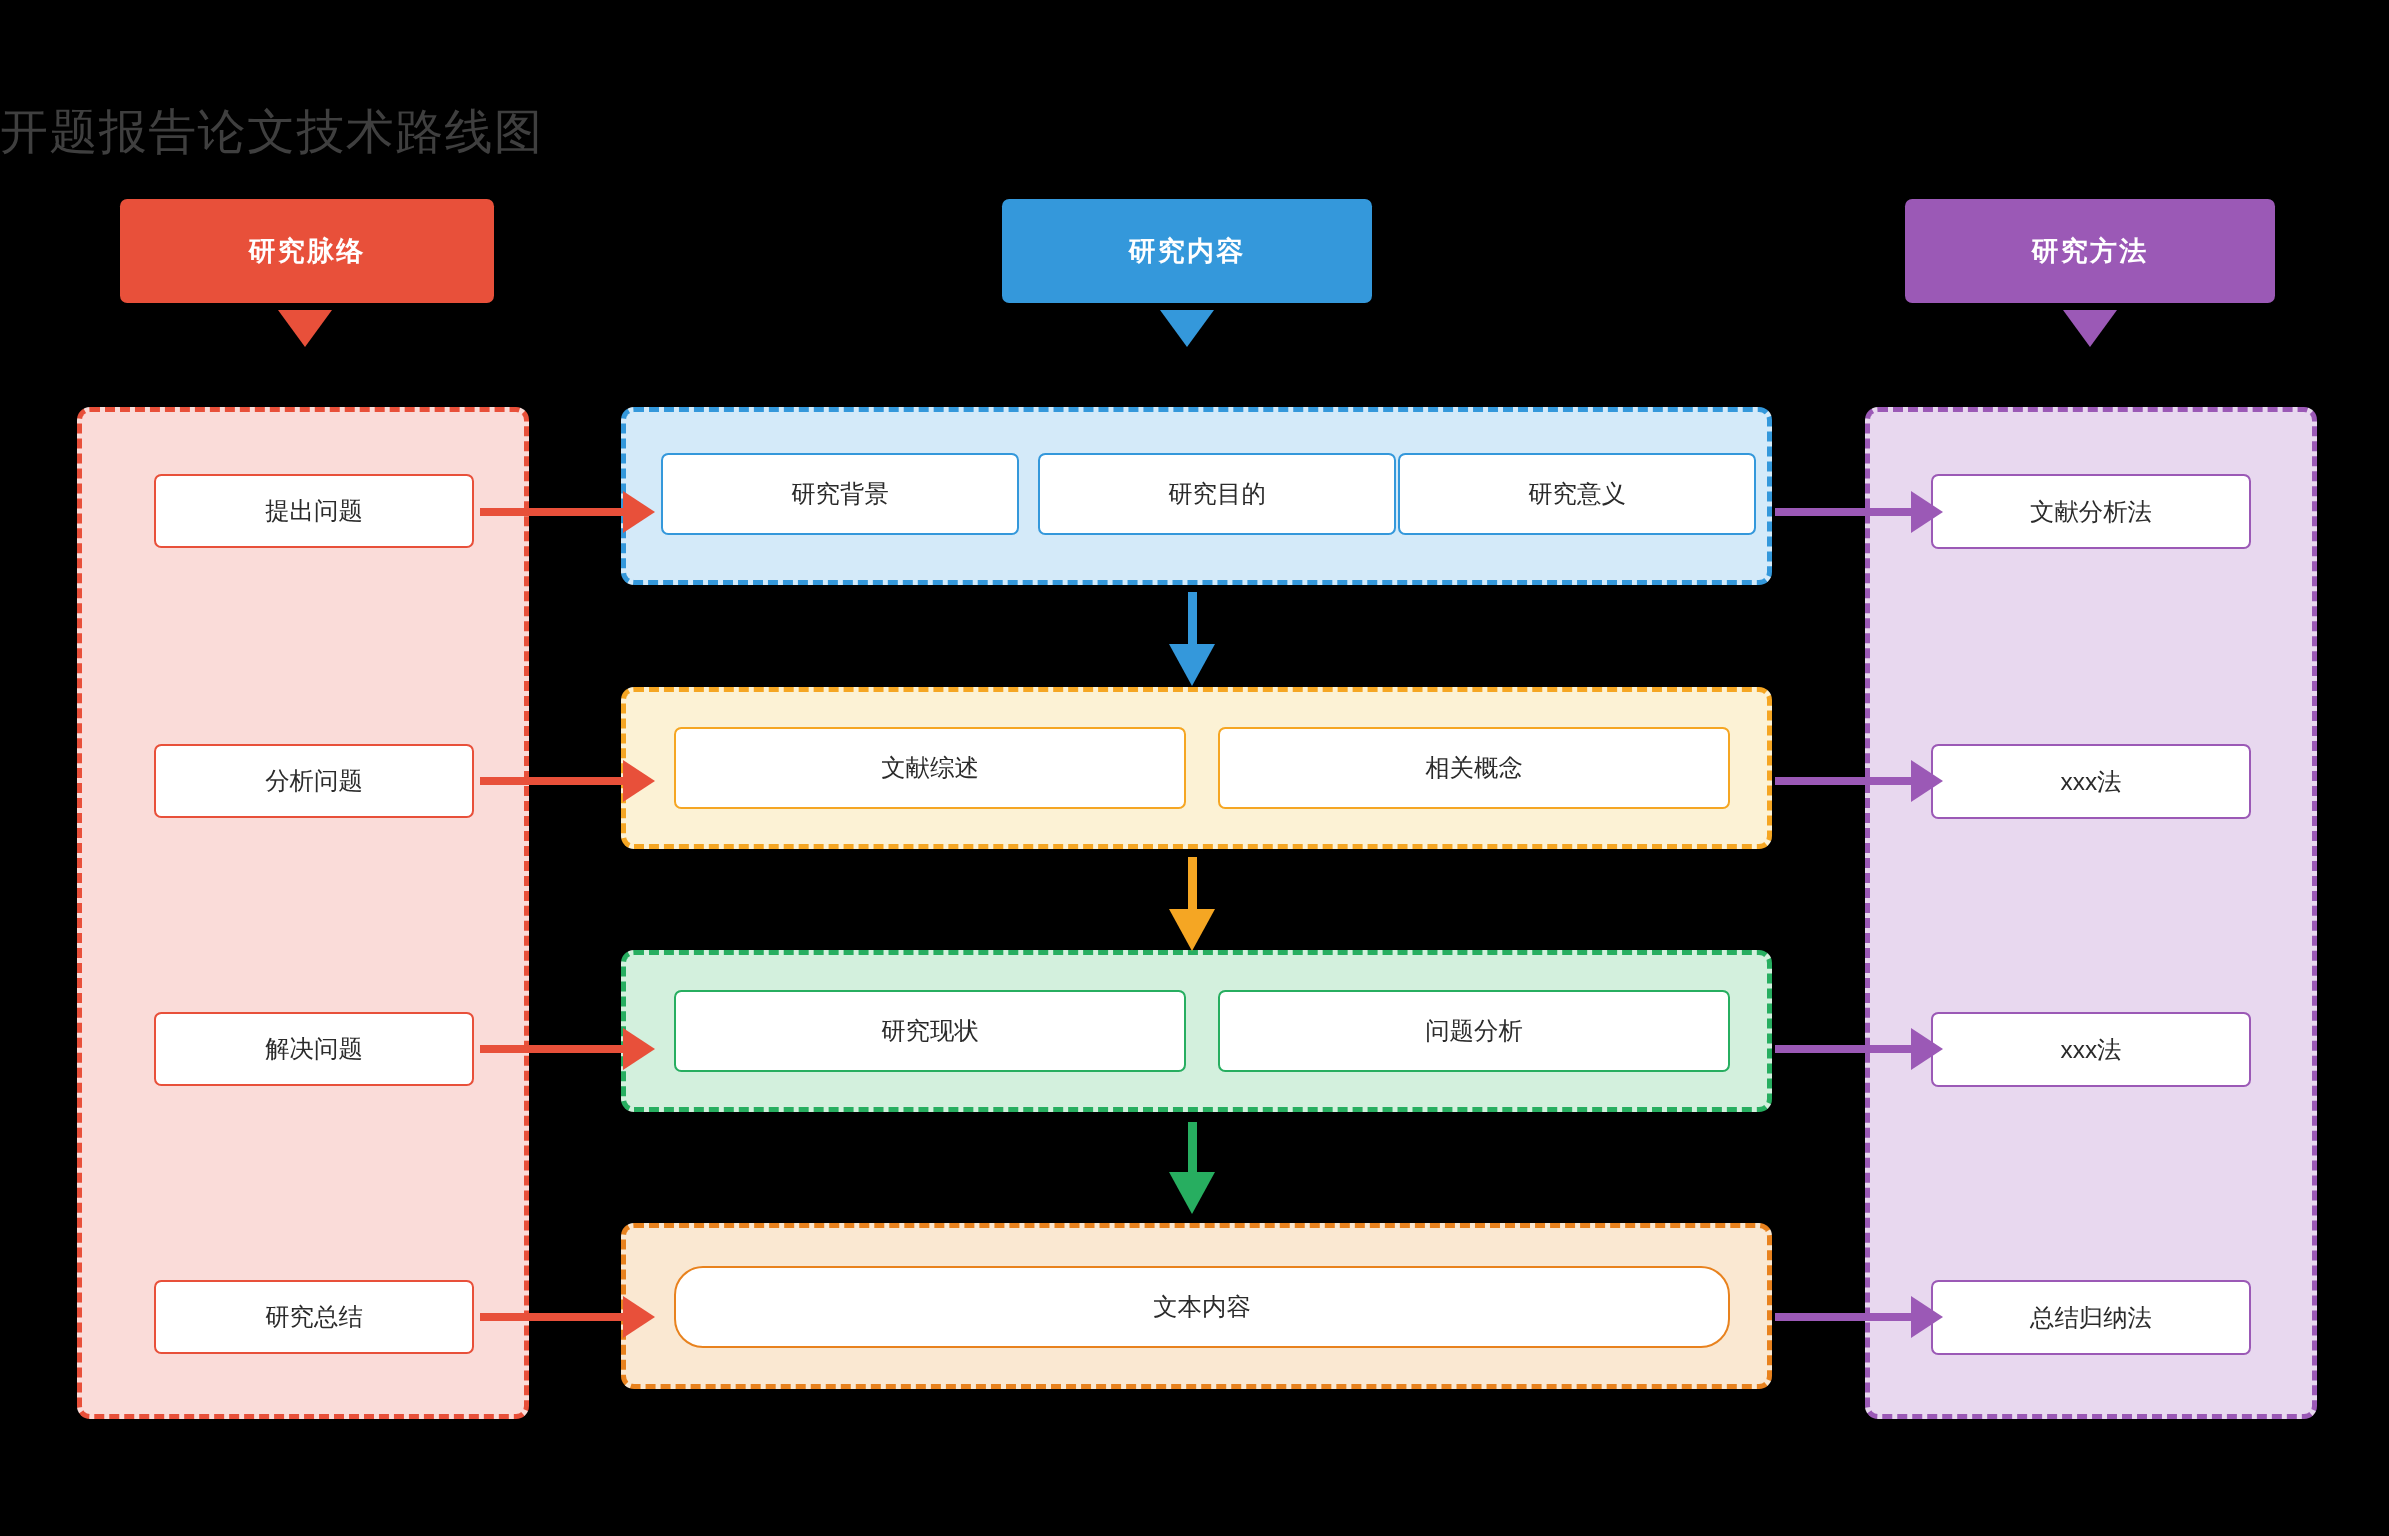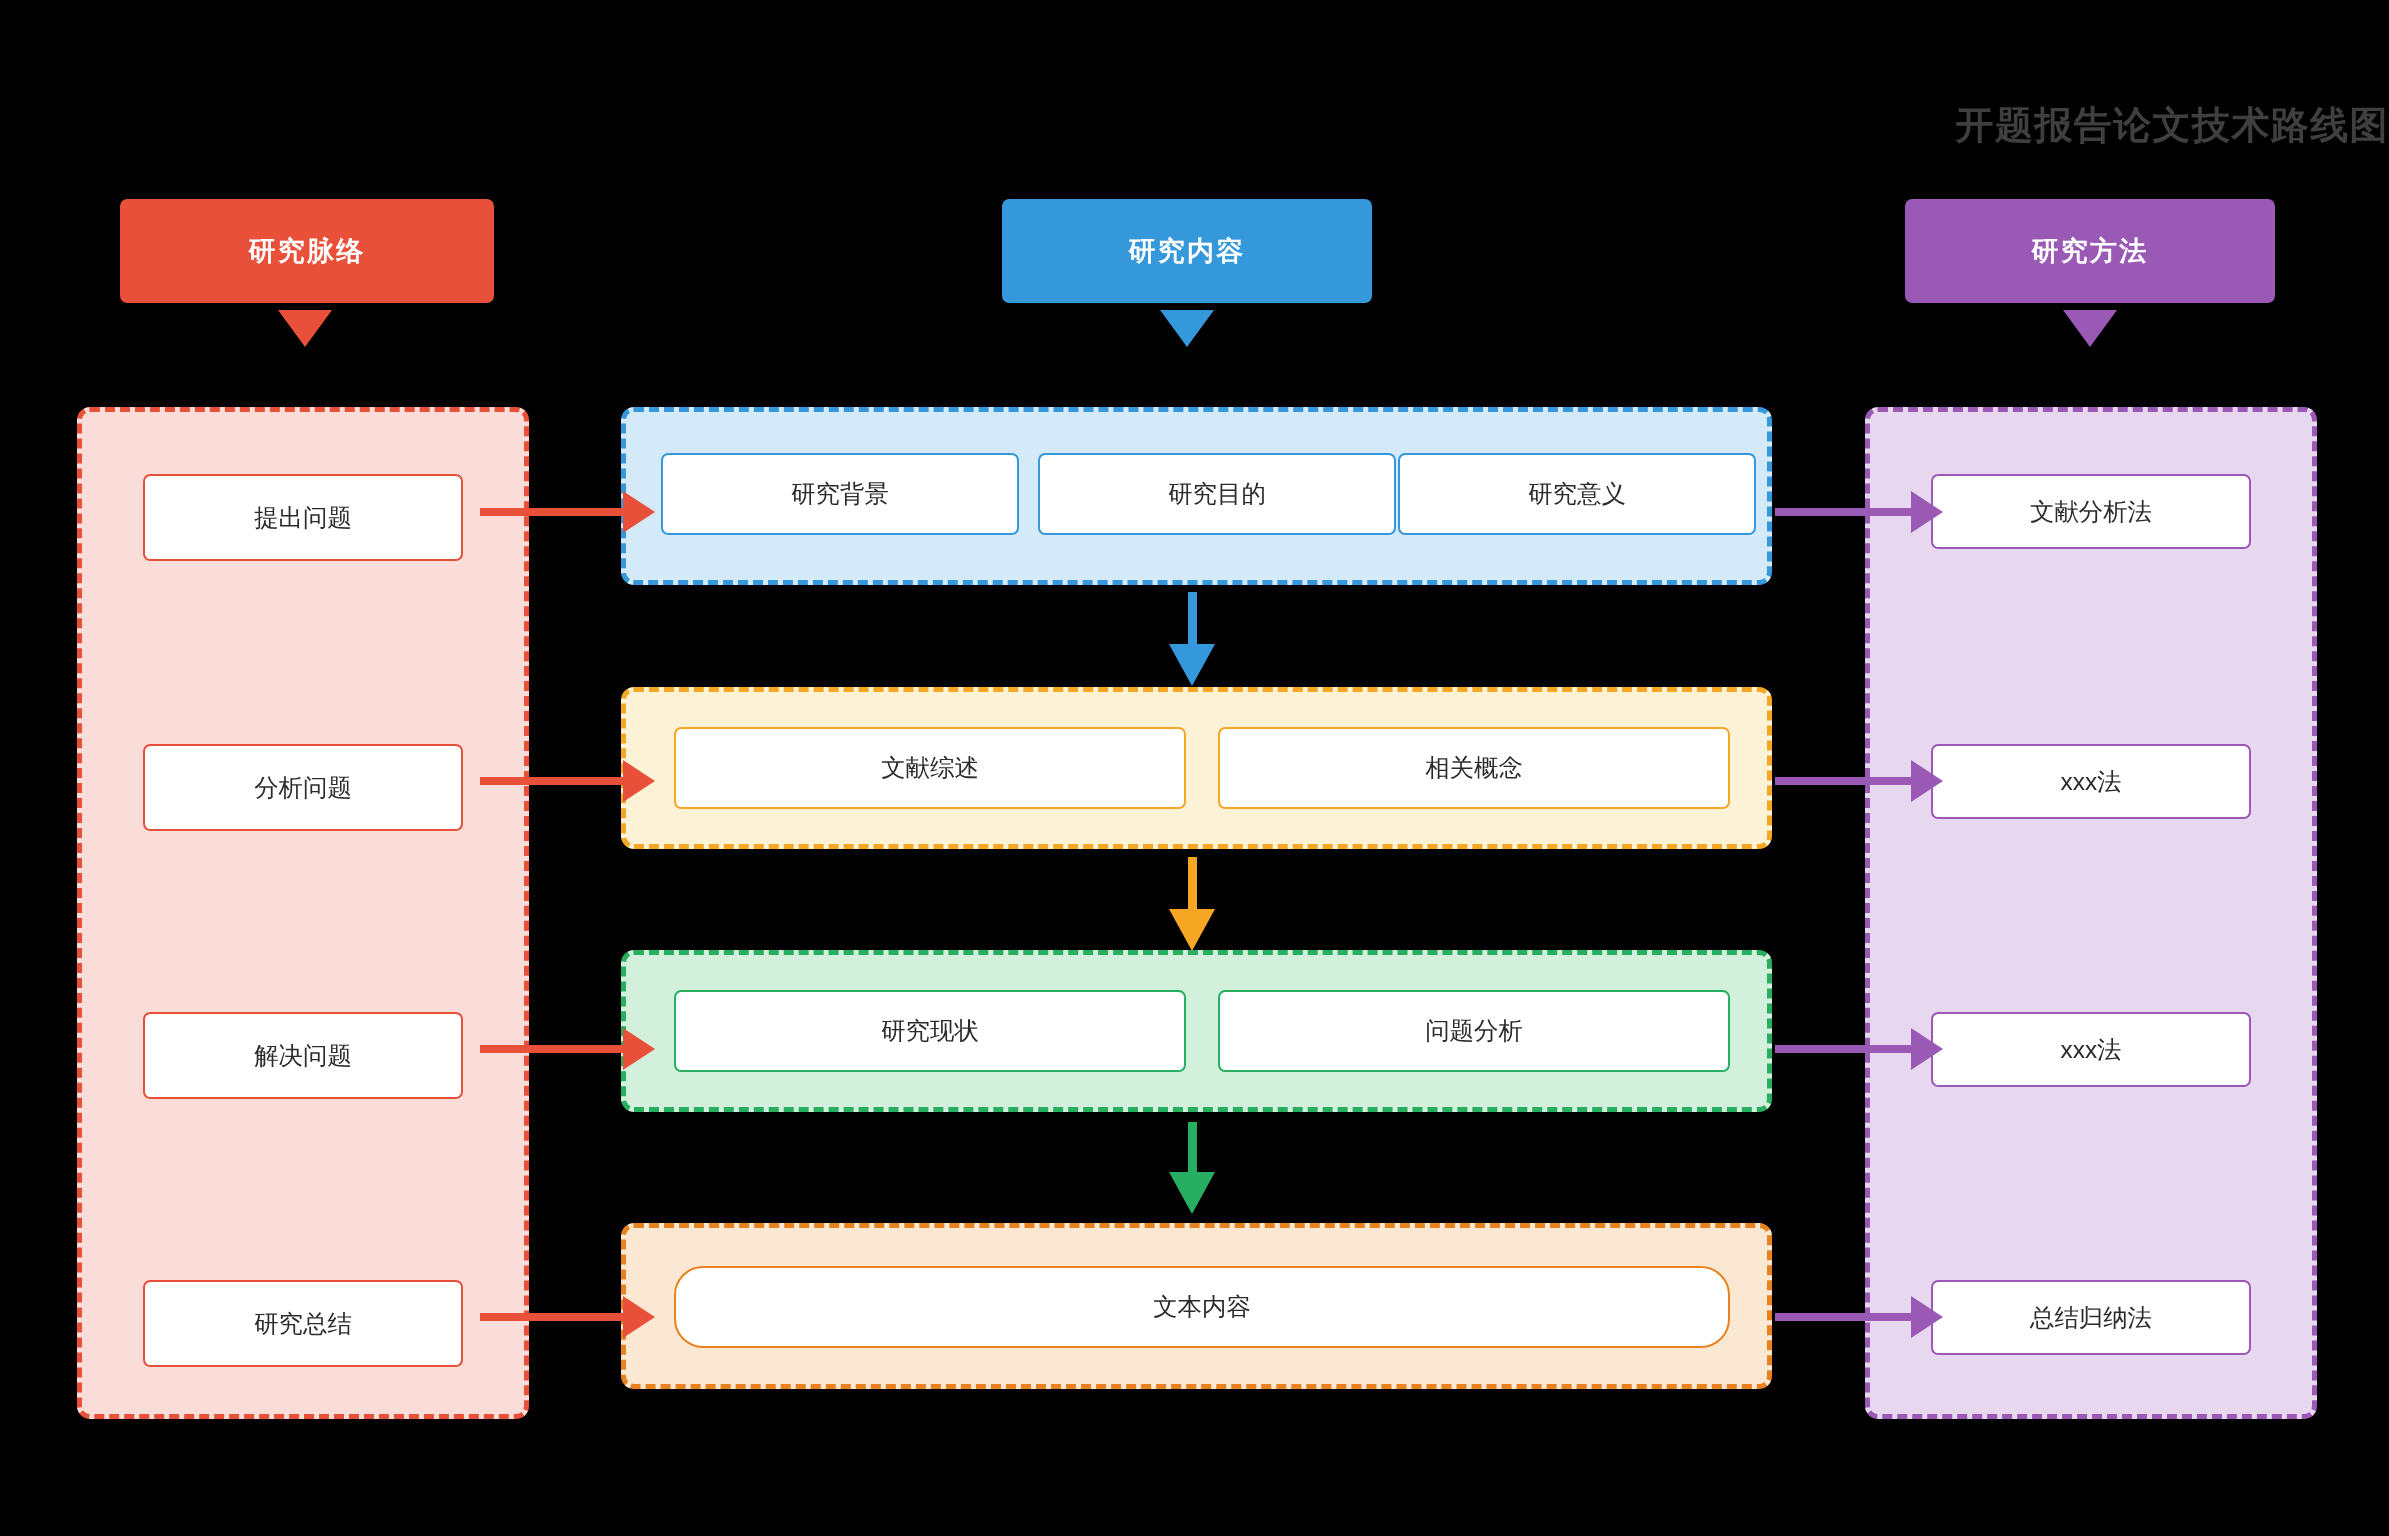--- a/index.html
+++ b/index.html
@@ -7,22 +7,22 @@
     width: 2389px; height: 1537px;
     background: #000000;
     font-family: "Liberation Sans", "DejaVu Sans", sans-serif;
     overflow: hidden;
   }
   #stage { position: relative; width: 2389px; height: 1537px; }
 
   
   .title {
     position: absolute; left: 0; top: 100px; width: 2389px;
-    text-align: right;
-    font-size: 38px; font-weight: bold; color: #3f3f3f;
+    text-align: left;
+    font-size: 48px; font-weight: normal; color: #3f3f3f;
     letter-spacing: 1.4px;
   }
 
   
   .hdr {
     position: absolute;
     height: 104px;
     border-radius: 7.2px;
     display: flex; align-items: center; justify-content: center;
     color: #ffffff; font-size: 27px; font-weight: bold;
@@ -84,21 +84,21 @@
     color: #2b2b2b; font-size: 24.4px;
   }
   .n-red    { border-color: #e8503a; }
   .n-blue   { border-color: #3498db; }
   .n-yellow { border-color: #f5a623; }
   .n-green  { border-color: #27ae60; }
   .n-orange { border-color: #e8821e; }
   .n-purple { border-color: #9b59b6; }
 
   
-  .ln { left: 143px; width: 320px; height: 87px; }
+  .ln { left: 154px; width: 320px; height: 74px; }
   .ln1 { top: 474px; }  .ln2 { top: 744px; }
   .ln3 { top: 1012px; } .ln4 { top: 1280px; }
 
   
   .rn { left: 1931px; width: 320px; height: 75px; }
   .rn1 { top: 474px; }  .rn2 { top: 744px; }
   .rn3 { top: 1012px; } .rn4 { top: 1280px; }
 
   
   .bn { top: 453px; width: 358px; height: 82px; }

